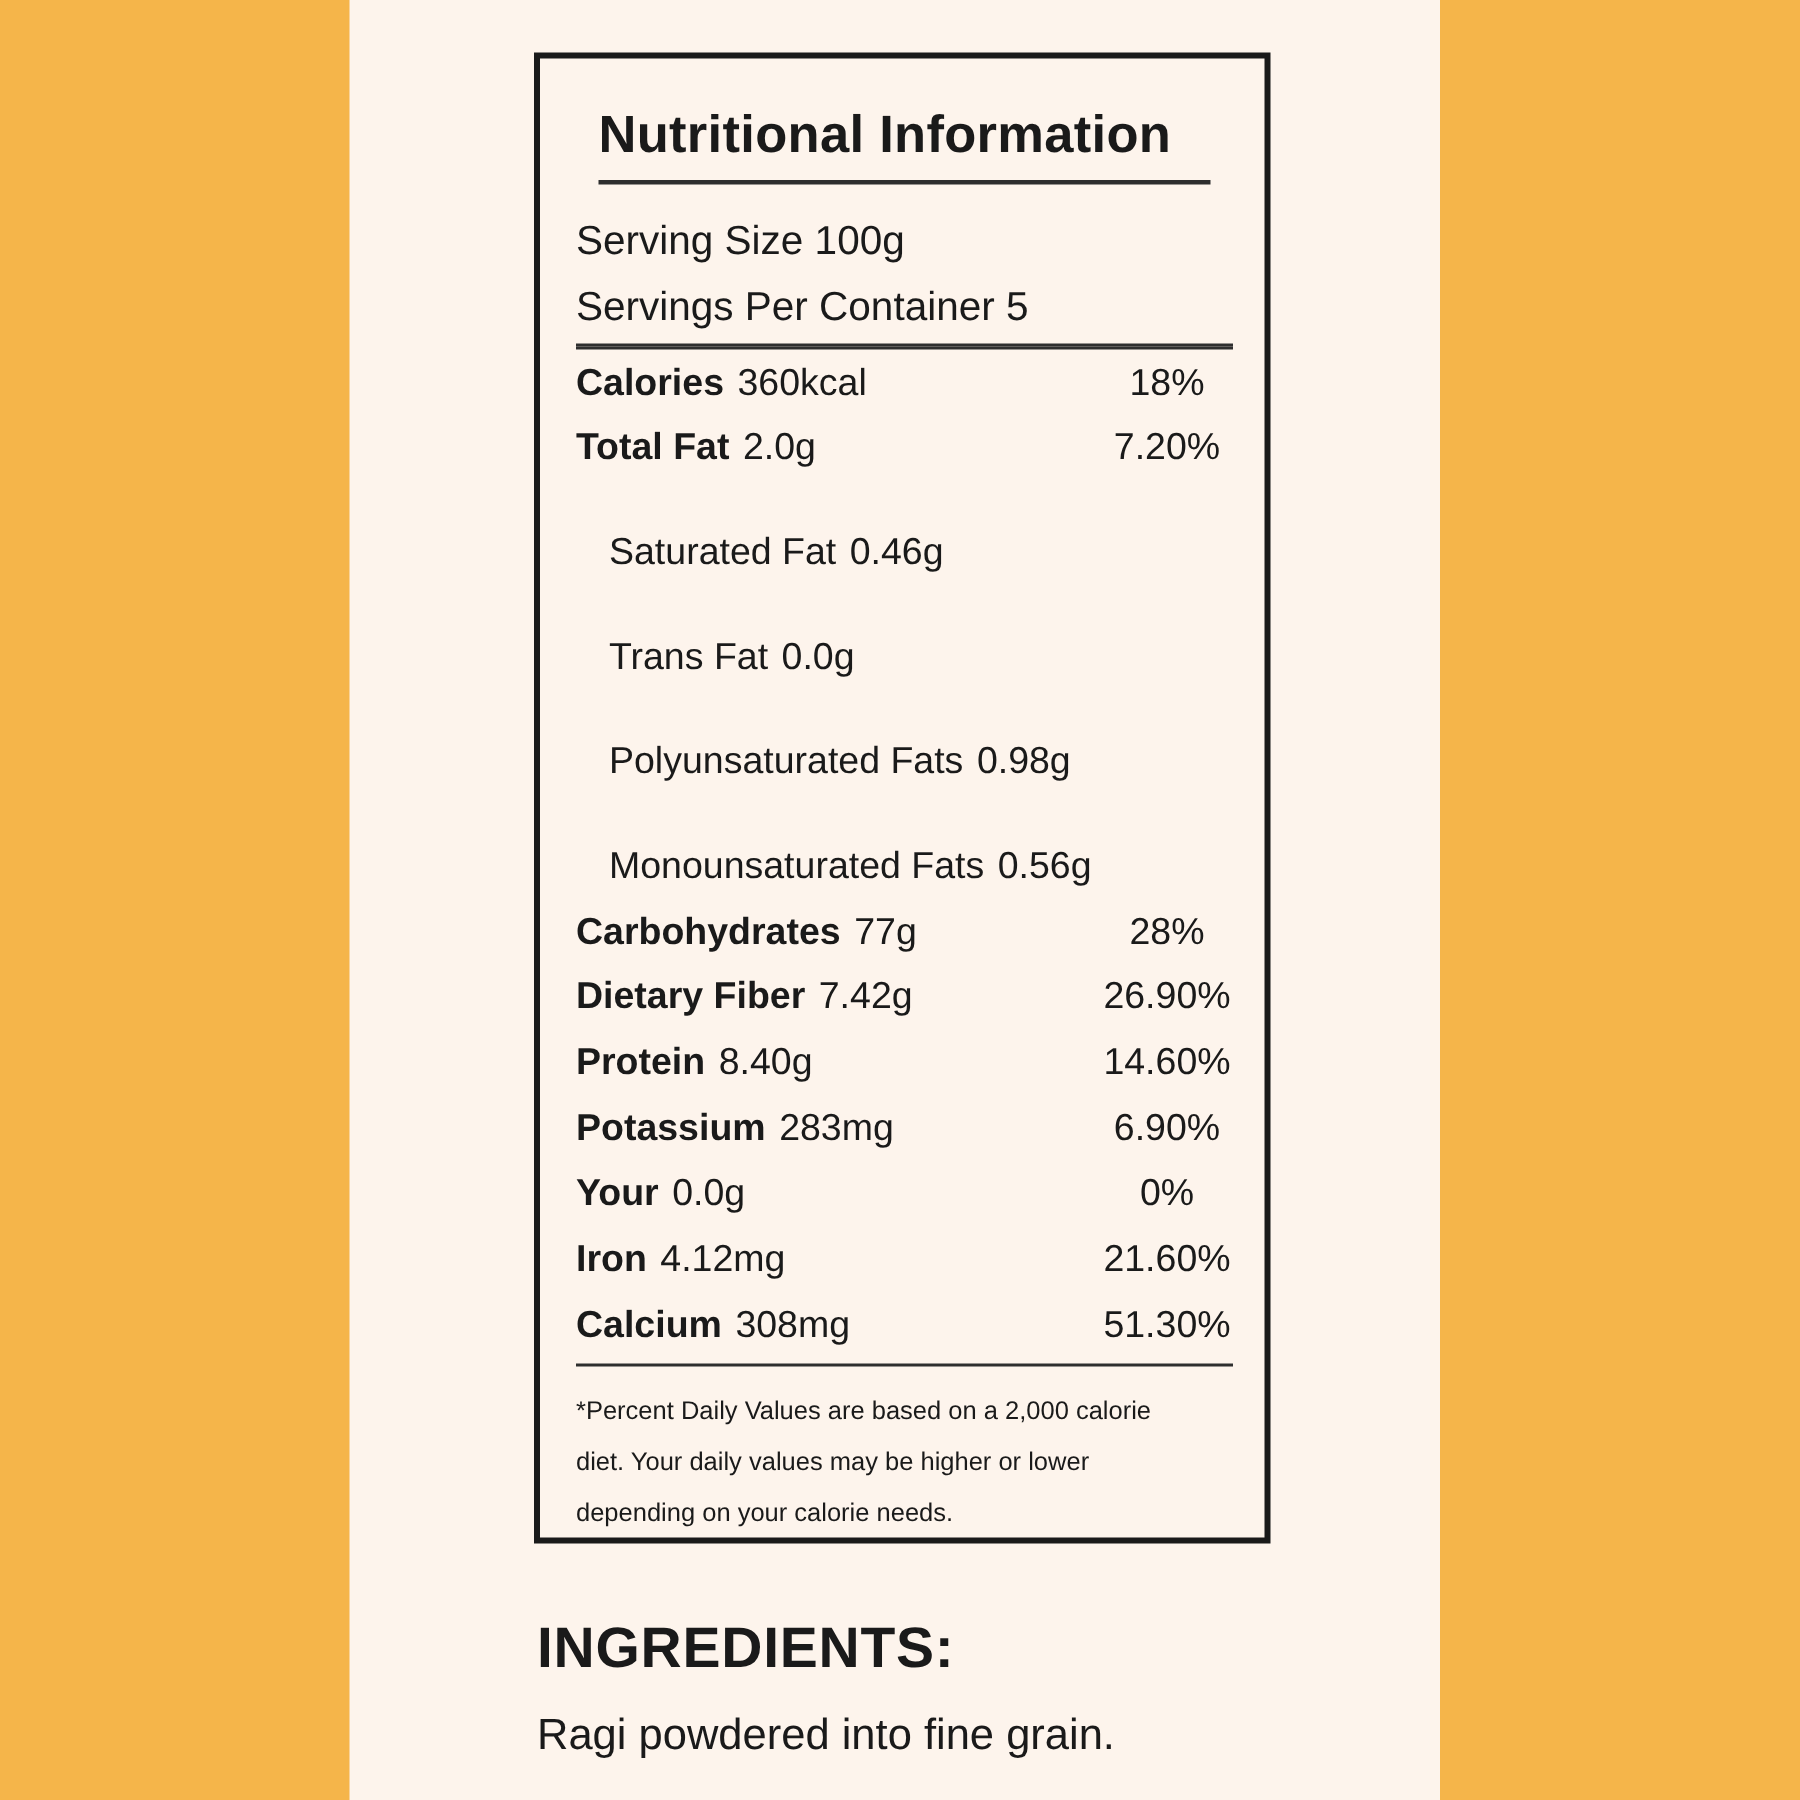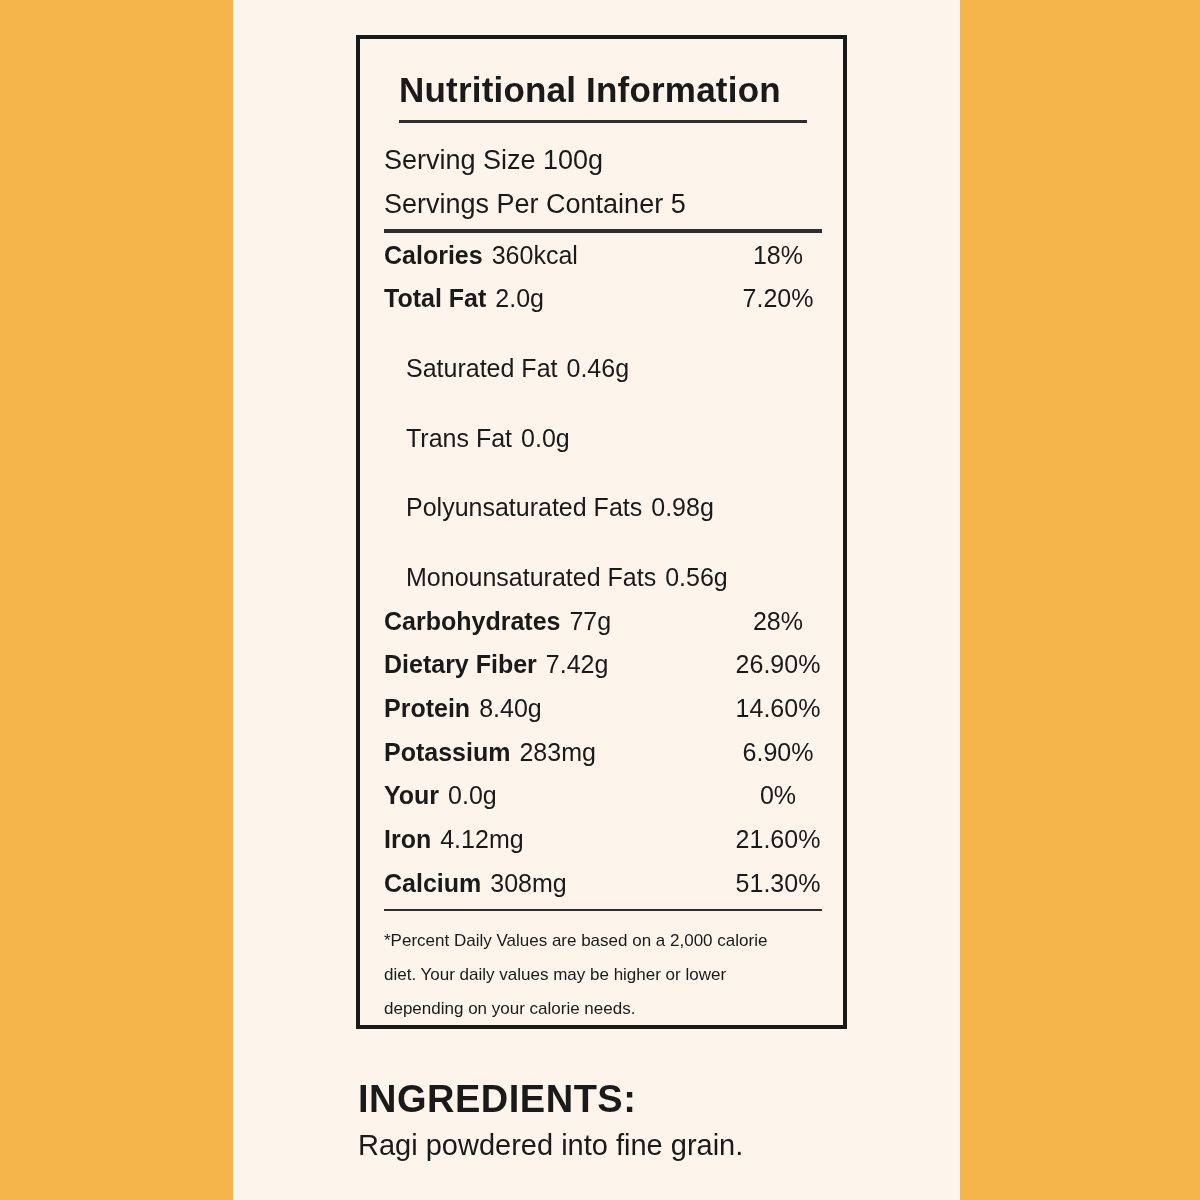--- a/index.html
+++ b/index.html
@@ -90,21 +90,21 @@
     left: 125px;            
     top: 1078px;
     width: 560px;
   }
   .ing-head {
     font-size: 38px;
     font-weight: 800;
     letter-spacing: 0.5px;
   }
   .ing-text {
-    margin-top: 8px;
+    margin-top: 20px;
     font-size: 29px;
     font-weight: 400;
   }
 </style>
 </head>
 <body>
 
 <div class="stage">
   <div class="panel">
 

